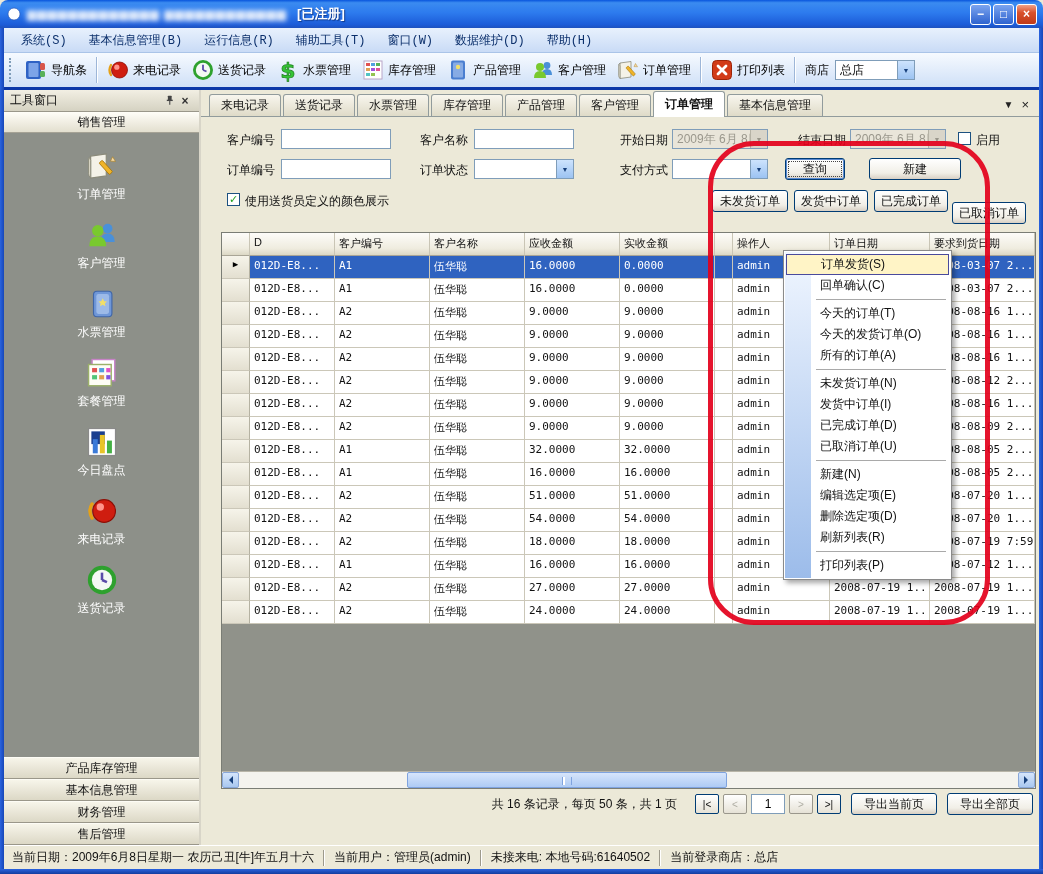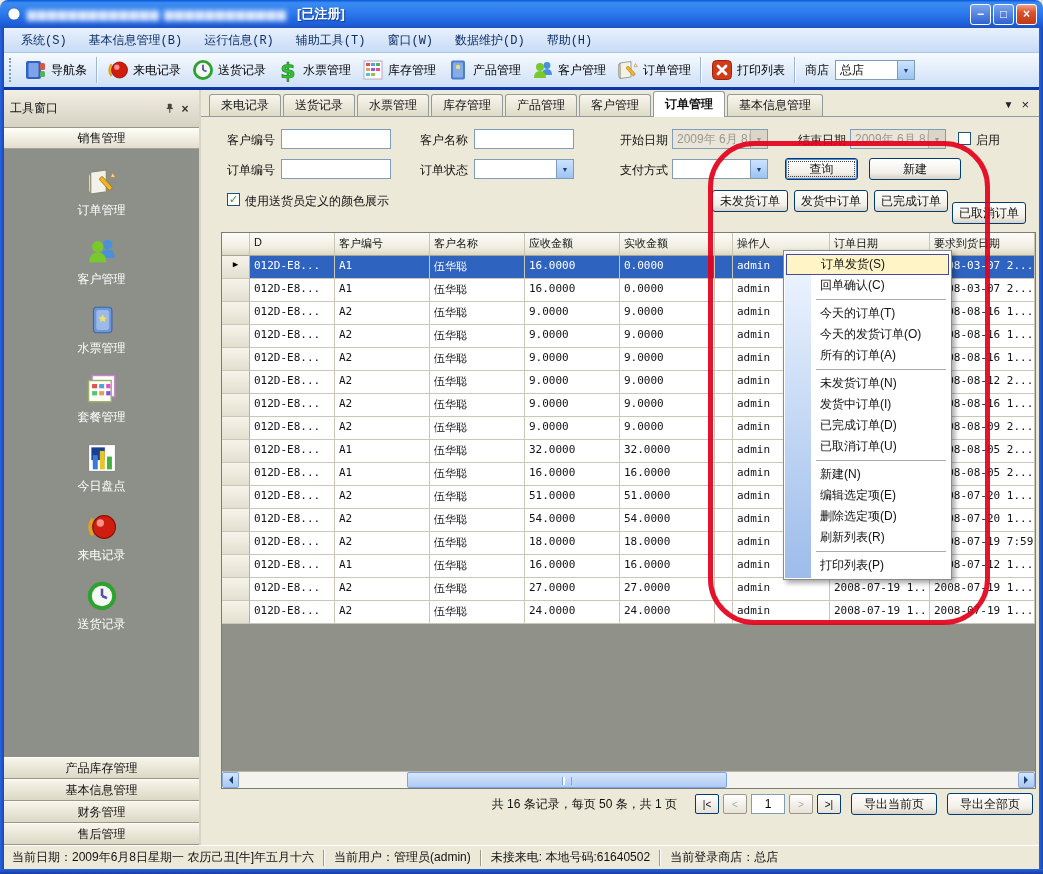--- a/index.html
+++ b/index.html
@@ -32,21 +32,21 @@
   .tb-sep{width:1px;height:26px;background:#9db6d8;box-shadow:1px 0 0 #fff;margin:0 4px;}
   .shop-wrap{display:flex;align-items:center;gap:6px;margin-left:6px;}
   .combo{display:flex;align-items:center;height:20px;background:#fff;border:1px solid #7f9db9;box-sizing:border-box;}
   .combo .cval{flex:1;padding:0 4px;overflow:hidden;white-space:nowrap;}
   .combo .carrow{width:16px;height:100%;display:flex;align-items:center;justify-content:center;font-size:7px;color:#17407c;
     background:linear-gradient(#cde3fd,#9cc3f2);border-left:1px solid #7f9db9;}
   .combo.disabled{background:#e9e5d9;color:#9a978c;}
   .combo.disabled .carrow{background:#d9d5c9;color:#9a978c;border-left-color:#b5b2a5;}
   
   .sidebar{position:absolute;left:4px;top:90px;width:197px;height:755px;background:#8d9089;display:flex;flex-direction:column;box-sizing:border-box;border-right:2px solid #d8d5c8;}
-  .sb-title{height:21px;background:linear-gradient(#f2efe3,#d5d2c2);border-bottom:1px solid #9a978a;display:flex;align-items:center;padding:8px 6px;justify-content:space-between;}
+  .sb-title{height:21px;background:linear-gradient(#f2efe3,#d5d2c2);border-bottom:1px solid #9a978a;display:flex;align-items:center;padding:0 6px;justify-content:space-between;}
   .sb-title .txt{flex:1;}
   .sb-tbtn{width:16px;height:16px;display:flex;align-items:center;justify-content:center;color:#333;font-weight:bold;}
   .sb-sec{height:20px;line-height:20px;text-align:center;background:linear-gradient(#fffef8,#e3dfcf);border-bottom:1px solid #a5a295;}
   .side-items{flex:1;padding-top:16px;text-align:center;overflow:hidden;}
   .side-item{margin-bottom:15px;cursor:default;}
   .side-item .sicon{width:34px;height:34px;margin:0 auto;}
   .side-item .slabel{color:#fff;margin-top:3px;}
   .sb-bar{height:20px;line-height:20px;text-align:center;background:linear-gradient(#f7f5ea,#dcd8c6);
     border-top:1px solid #fdfcf5;border-bottom:1px solid #9a978a;}
   
@@ -367,21 +367,21 @@
     <div class="flabel" style="left:219px;top:72px">订单状态</div>
     <div class="combo fcombo" style="left:273px;top:69px;width:100px">
       <span class="cval"></span>
       <span class="carrow">▼</span>
     </div>
     <div class="flabel" style="left:419px;top:72px">支付方式</div>
     <div class="combo fcombo" style="left:471px;top:69px;width:96px">
       <span class="cval"></span>
       <span class="carrow">▼</span>
     </div>
-    <div class="xpbtn focused" style="left:584px;top:68px;width:73px">查询</div>
+    <div class="xpbtn focused" style="left:584px;top:68px;width:60px">查询</div>
     <div class="xpbtn" style="left:668px;top:68px;width:92px">新建</div>
 
     <span class="chk" style="left:26px;top:103px">✓</span>
     <div class="flabel" style="left:44px;top:103px">使用送货员定义的颜色展示</div>
     <div id="status-btns">
         <div class="xpbtn" style="left: 511px; top: 100px; width: 76px;">未发货订单</div>
         <div class="xpbtn" style="left: 593px; top: 100px; width: 74px;">发货中订单</div>
         <div class="xpbtn" style="left: 673px; top: 100px; width: 74px;">已完成订单</div>
         <div class="xpbtn" style="left: 751px; top: 100px; width: 74px; margin-top: 12px;">已取消订单</div>
       </div>

